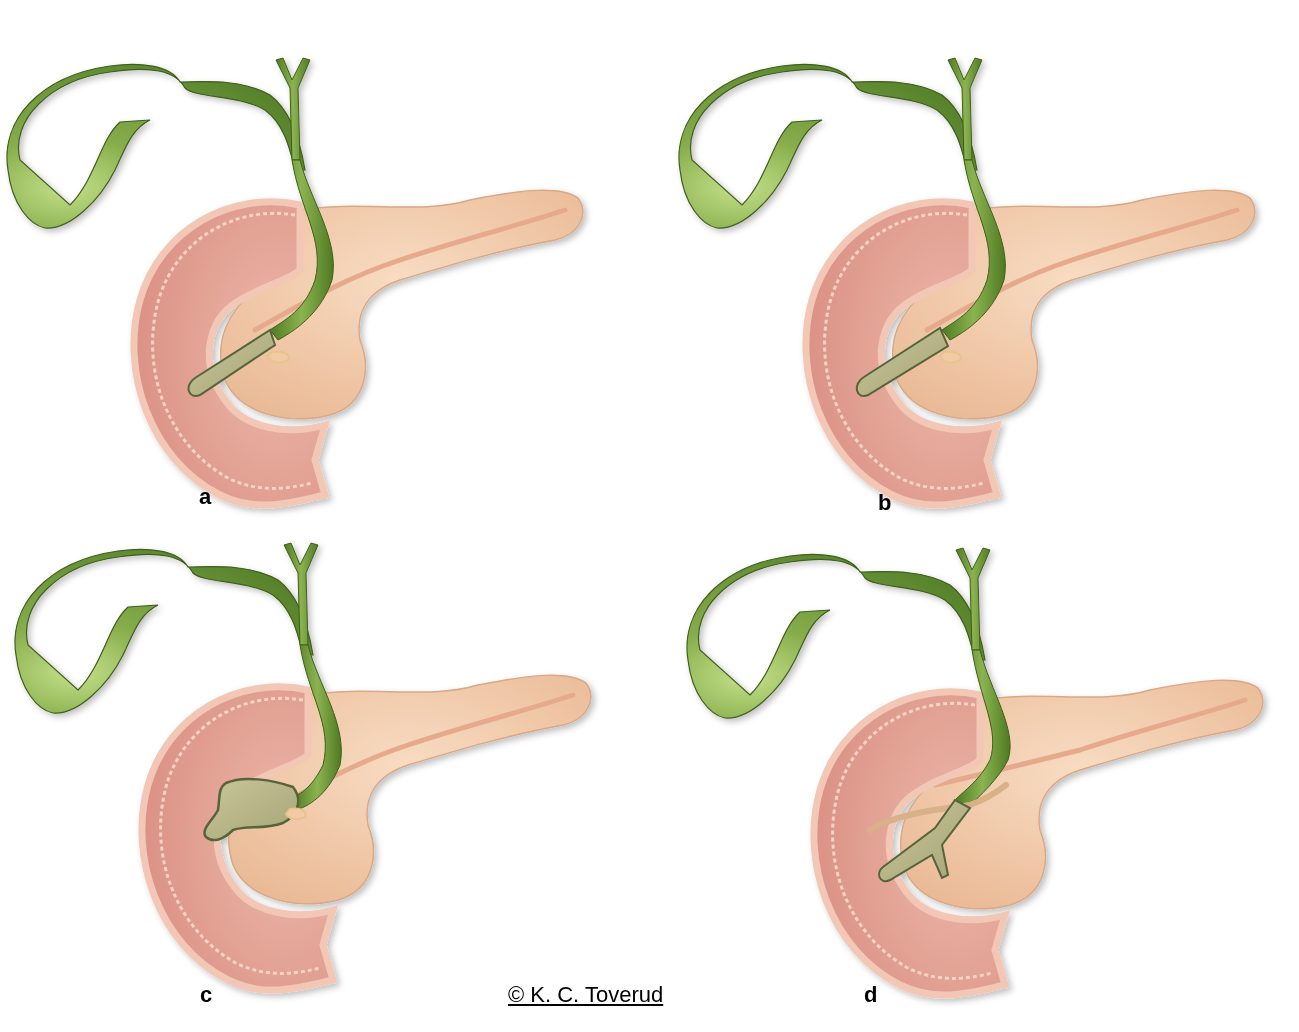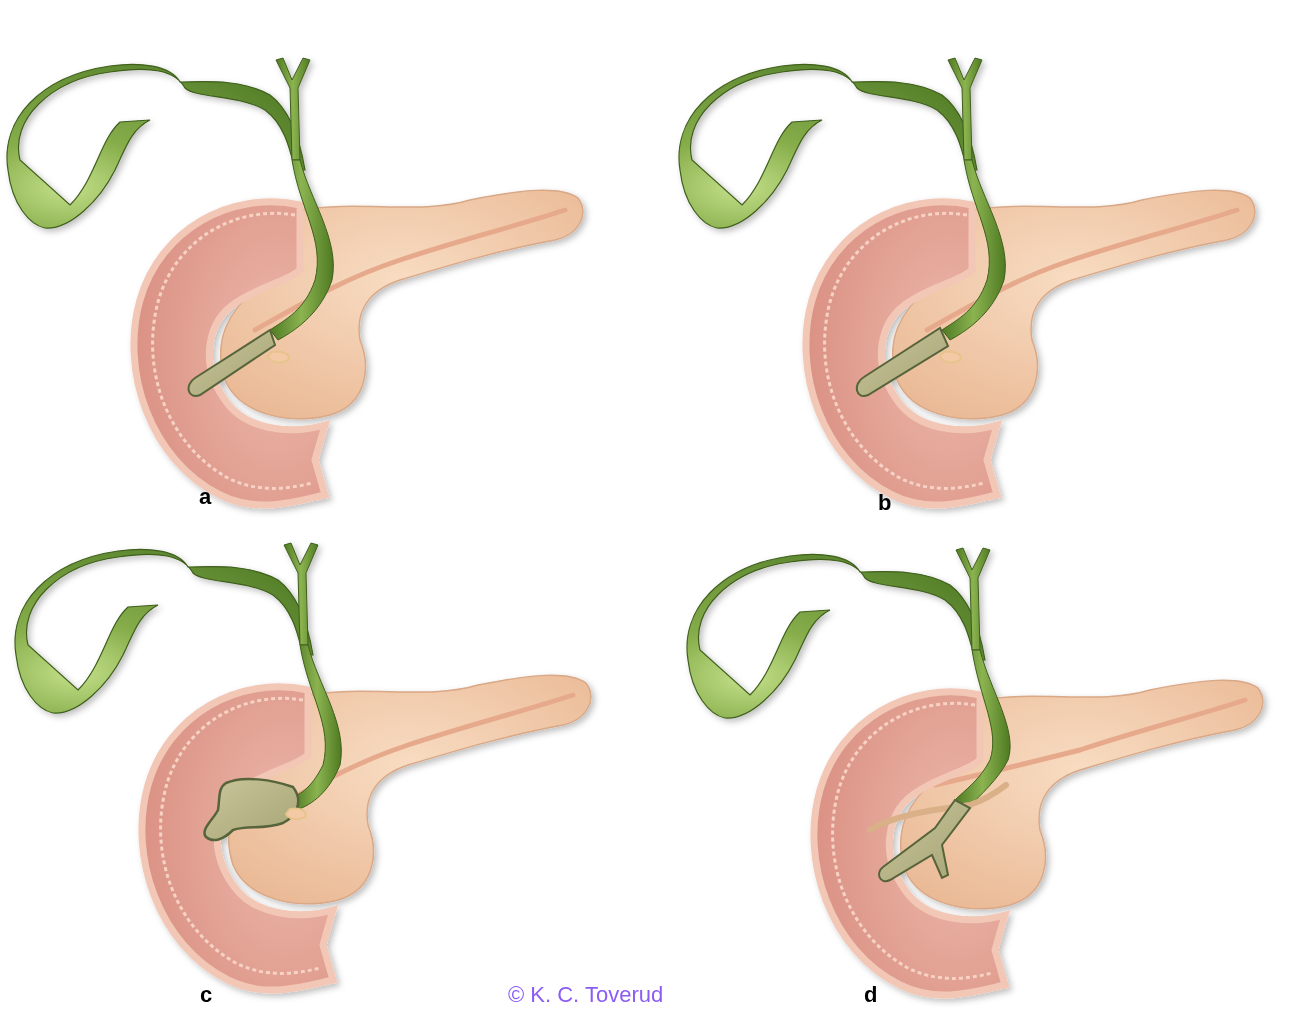--- a/index.html
+++ b/index.html
@@ -1,20 +1,20 @@
 <!DOCTYPE html>
 <html><head>
 <meta charset="utf-8">
 <style>
   html, body { margin:0; padding:0; background:#ffffff; }
   body { width:1299px; height:1032px; position:relative; overflow:hidden; font-family:"Liberation Sans", sans-serif; }
   .panel { position:absolute; width:640px; height:500px; }
   .panel svg { position:absolute; left:0; top:0; width:640px; height:500px; overflow:visible; }
   .panel-label { position:absolute; font-weight:bold; font-size:22px; color:#000; font-family:"Liberation Sans", sans-serif; }
-  .credit { position:absolute; left:508px; top:982px; font-size:22px; color:#8b5cf6; font-family:"Liberation Sans", sans-serif; }
+  .credit { position:absolute; left:508px; top:982px; font-size:22px; color:#000000; font-family:"Liberation Sans", sans-serif;text-decoration:underline; }
 </style>
 </head>
 <body>
 
 <svg width="0" height="0" style="position:absolute">
   <defs>
     <radialGradient id="gbGrad" cx="0.2" cy="0.75" r="0.9">
       <stop offset="0" stop-color="#c4e08a"></stop>
       <stop offset="0.35" stop-color="#86ad4a"></stop>
       <stop offset="1" stop-color="#55802a"></stop>

